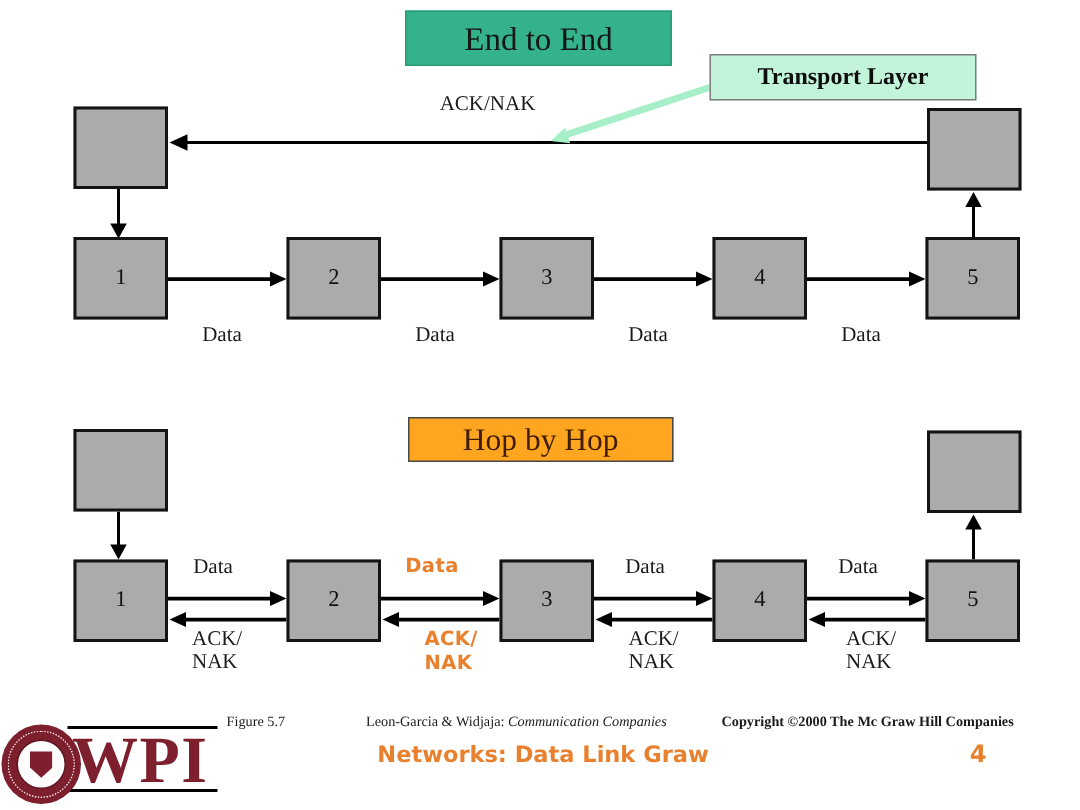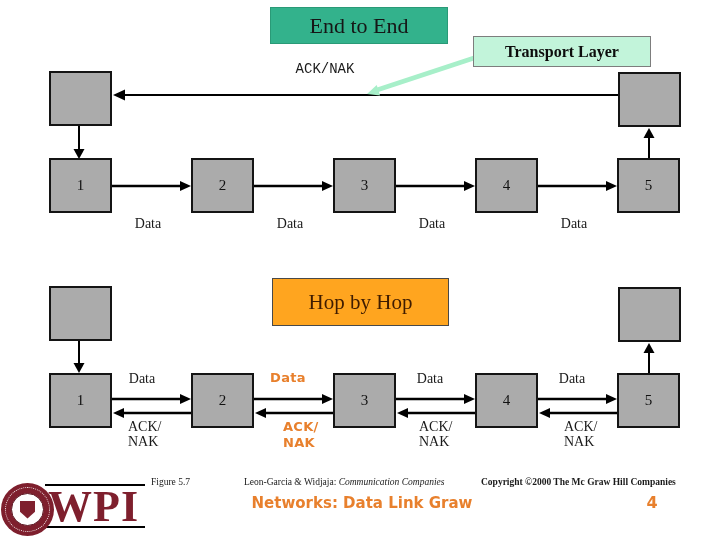--- a/index.html
+++ b/index.html
@@ -10,21 +10,21 @@
   .gbox{position:absolute;width:63px;height:55px;background:var(--box_gray,#ababab);
         border:2px solid #141414;box-sizing:border-box;display:flex;align-items:center;
         justify-content:center;font-size:15px;z-index:2;}
   
   .titlebox{position:absolute;display:flex;align-items:center;justify-content:center;
             box-sizing:border-box;z-index:3;}
   .teal{left:270px;top:7px;width:178px;height:37px;background:var(--teal,#33b28c);
         border:1px solid #27987506;border:1px solid #2a9a77;font-size:22px;color:#161616;}
   .mintbox{left:473px;top:36px;width:178px;height:31px;background:var(--mint,#c2f4da);
         border:1px solid #7d7d7d;font-weight:bold;font-size:16px;color:#0d0d0d;}
-  .orangebox{left:272px;top:278px;width:177px;height:48px;background:var(--orange_fill,#ffa51f);
+  .orangebox{left:272px;top:278px;width:177px;height:30px;background:var(--orange_fill,#ffa51f);
         border:1px solid #494949;font-size:21px;color:var(--title_dark,#3f1c00);}
   
   .lbl{position:absolute;font-size:14px;color:#1a1a1a;z-index:2;line-height:15px;}
   .ctr{width:60px;text-align:center;}
   .acknak{width:54px;text-align:left;}
   .hl{font-family:"DejaVu Sans", sans-serif;font-weight:bold;color:var(--orange_text,#e8802d);
       font-size:13px;letter-spacing:0.3px;}
   
   .foot-small{position:absolute;font-size:9.5px;color:#1a1a1a;z-index:2;text-align:center;}
   .course{position:absolute;left:238px;top:494px;width:248px;text-align:center;
@@ -92,21 +92,21 @@
     <line x1="265" y1="413" x2="333" y2="413" stroke="#000" stroke-width="2.5"></line>
     <polygon points="255,413 266,408 266,418" fill="#000"></polygon>
     <line x1="407" y1="413" x2="475" y2="413" stroke="#000" stroke-width="2.5"></line>
     <polygon points="397,413 408,408 408,418" fill="#000"></polygon>
     <line x1="549" y1="413" x2="617" y2="413" stroke="#000" stroke-width="2.5"></line>
     <polygon points="539,413 550,408 550,418" fill="#000"></polygon>
   </svg>
 
   <div class="titlebox teal">End to End</div>
   <div class="titlebox mintbox">Transport Layer</div>
-  <div class="lbl ctr" style="left:280px;top:62px;width:90px;font-family:Liberation Mono, monospace;">ACK/NAK</div>
+  <div class="lbl ctr" style="left:280px;top:62px;width:90px;">ACK/NAK</div>
 
   <div class="gbox" style="left:49px;top:71px;"></div>
   <div class="gbox" style="left:618px;top:72px;"></div>
 
   <div class="gbox" style="left:49px;top:158px;">1</div>
   <div class="gbox" style="left:191px;top:158px;">2</div>
   <div class="gbox" style="left:333px;top:158px;">3</div>
   <div class="gbox" style="left:475px;top:158px;">4</div>
   <div class="gbox" style="left:617px;top:158px;">5</div>
 

